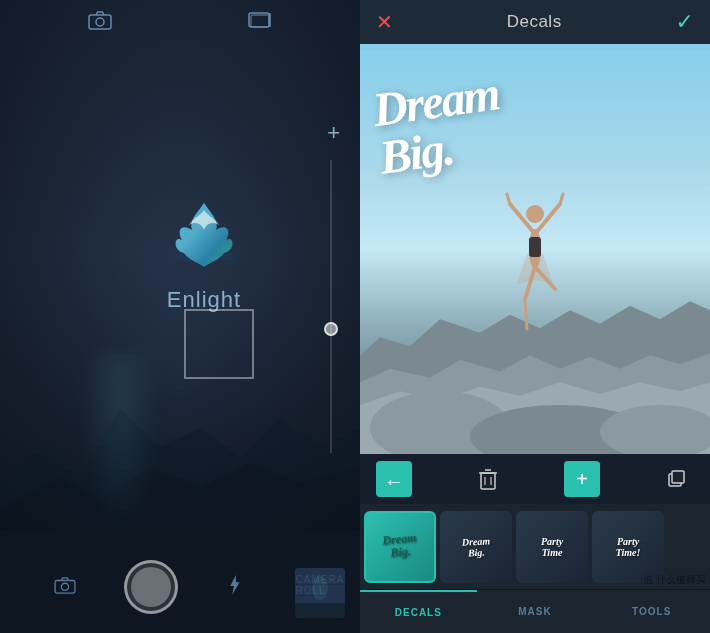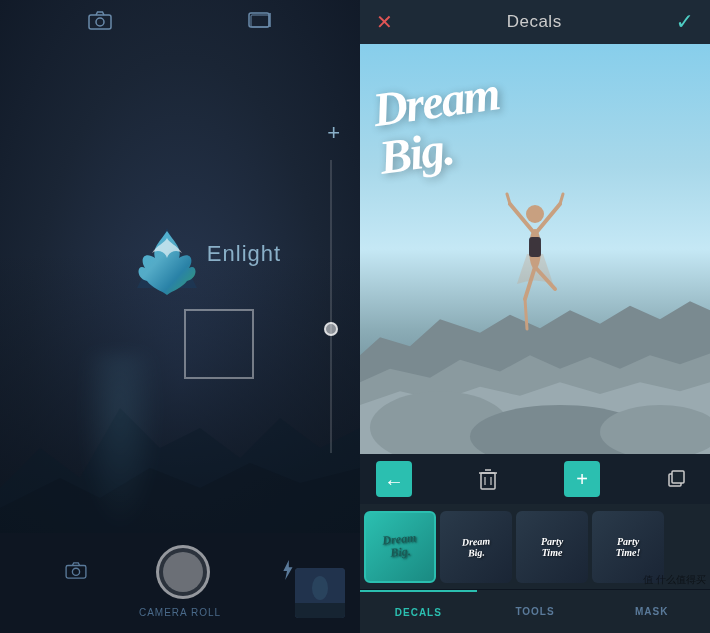--- a/index.html
+++ b/index.html
@@ -65,21 +65,21 @@
       color: #6a8aaa;
       font-size: 20px;
       cursor: pointer;
     }
 
     .left-center {
       position: relative;
       z-index: 10;
       flex: 1;
       display: flex;
-      flex-direction: row;
+      flex-direction: column;
       align-items: center;
       justify-content: center;
       padding-bottom: 40px;
       margin-left: 48px;
     }
 
     .enlight-logo {
       width: 80px;
       height: 80px;
       margin-bottom: 12px;
@@ -134,22 +134,23 @@
       background: rgba(255,255,255,0.5);
       border: 2px solid rgba(255,255,255,0.7);
     }
 
     .left-bottom-bar {
       position: relative;
       z-index: 10;
       height: 100px;
       background: rgba(15, 22, 35, 0.95);
       display: flex;
-      flex-direction: column;
-      align-items: center;
+      flex-direction: row;
+      align-items: center;
+      text-decoration: underline;
     }
 
     .left-bottom-icons {
       display: flex;
       align-items: center;
       justify-content: space-around;
       width: 100%;
       padding: 12px 30px 4px;
     }
 
@@ -553,21 +554,21 @@
     <div class="decal-item decal-item-4">
       <div class="decal-text" style="font-size:10px;">Party<br>Time!</div>
     </div>
   </div>
 
   <div class="right-bottom-tabs">
     <div class="tab-item active">
       <span>DECALS</span>
     </div>
     <div class="tab-item">
+      <span>MASK</span>
+    </div>
+    <div class="tab-item">
       <span>TOOLS</span>
-    </div>
-    <div class="tab-item">
-      <span>MASK</span>
     </div>
   </div>
 
   <div class="watermark">值 什么值得买</div>
 </div>
 
 </body></html>

